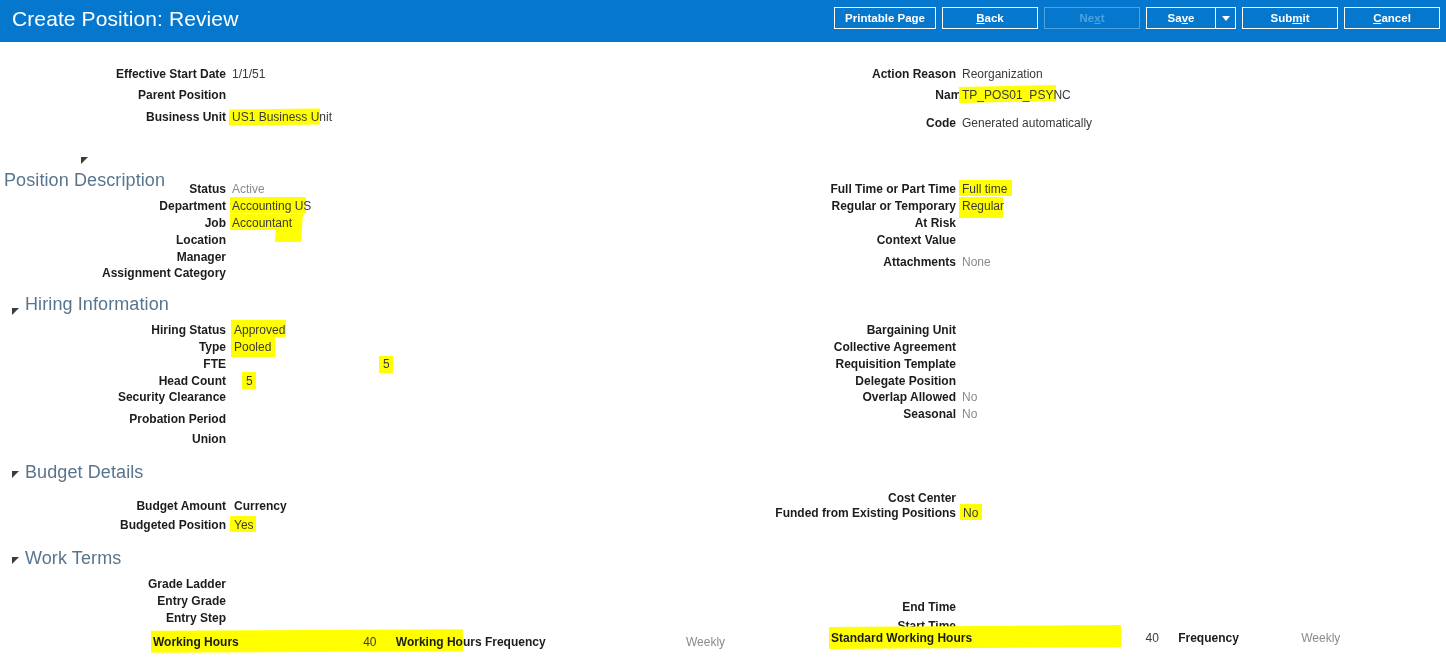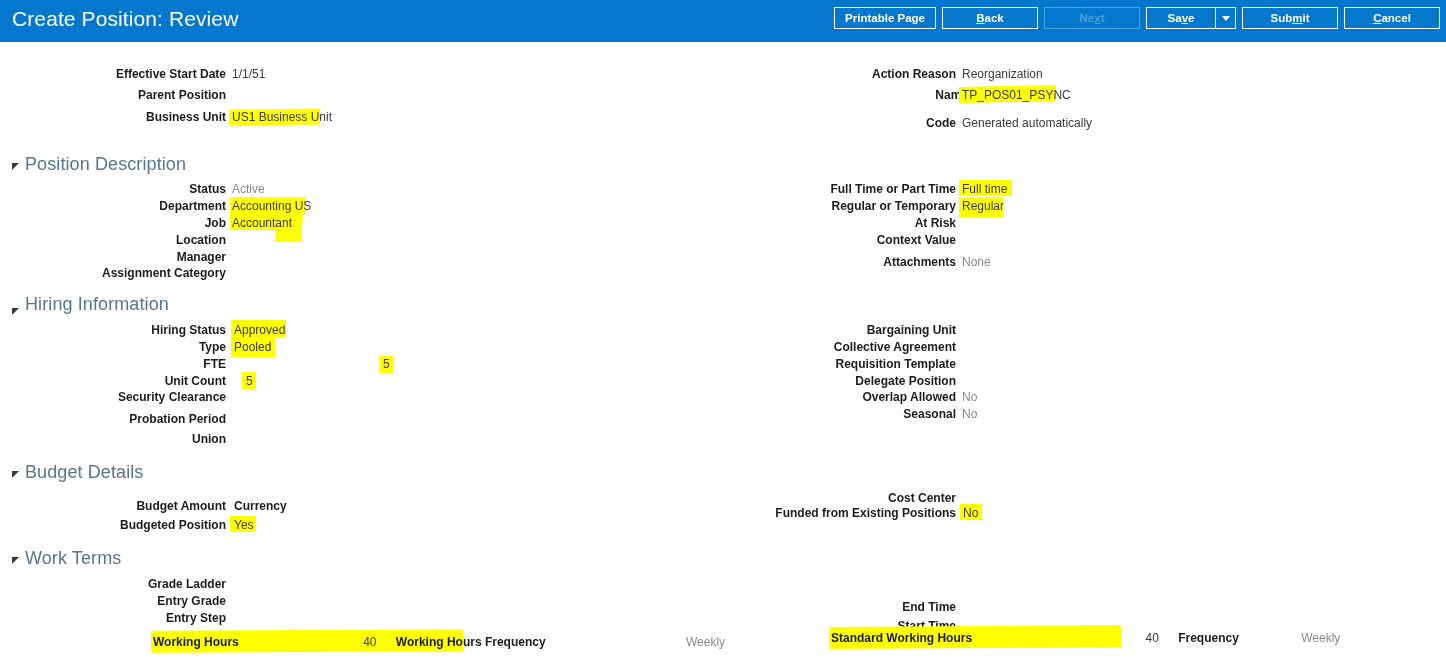--- a/index.html
+++ b/index.html
@@ -220,21 +220,21 @@
   <div class="field" style="left:700px;top:45px;width:746px;">
     <span class="flabel ra" style="left:12px;width:256px;">Name</span>
     <span class="hl" style="left:259px;top:-1px;width:97px;height:16px;transform:rotate(-1.2deg);"></span>
     <span class="fvalue abovehl" style="left:262px;">TP_POS01_PSYNC</span>
   </div>
   <div class="field" style="left:700px;top:73px;width:746px;">
     <span class="flabel ra" style="left:0;width:256px;">Code</span>
     <span class="fvalue" style="left:262px;">Generated automatically</span>
   </div>
 
-  <div class="section-head" style="left:12px;top:112px;">
+  <div class="section-head" style="left:4px;top:112px;flex-direction:column;">
     <span class="tri"></span>
     <span class="sh-label">Position Description</span>
   </div>
 
   <div class="field" style="left:0;top:139px;width:700px;">
     <span class="flabel ra" style="left:0;width:226px;">Status</span>
     <span class="fvalue muted" style="left:232px;">Active</span>
   </div>
   <div class="field" style="left:0;top:156px;width:700px;">
     <span class="flabel ra" style="left:0;width:226px;">Department</span>
@@ -297,21 +297,21 @@
     <span class="flabel ra" style="left:0;width:226px;">Type</span>
     <span class="hl" style="left:231px;top:-2px;width:44px;height:20px;"></span>
     <span class="fvalue abovehl" style="left:234px;">Pooled</span>
   </div>
   <div class="field" style="left:0;top:314px;width:700px;">
     <span class="flabel ra" style="left:0;width:226px;">FTE</span>
     <span class="hl" style="left:379px;top:0px;width:14px;height:17px;"></span>
     <span class="fvalue abovehl" style="left:383px;">5</span>
   </div>
   <div class="field" style="left:0;top:331px;width:700px;">
-    <span class="flabel ra" style="left:0;width:226px;">Unit Count</span>
+    <span class="flabel ra" style="left:0;width:226px;">Head Count</span>
     <span class="hl" style="left:242px;top:-1px;width:14px;height:17px;"></span>
     <span class="fvalue abovehl" style="left:246px;">5</span>
   </div>
   <div class="field" style="left:0;top:347px;width:700px;">
     <span class="flabel ra" style="left:0;width:226px;">Security Clearance</span>
     <span class="fvalue" style="left:232px;"></span>
   </div>
   <div class="field" style="left:0;top:369px;width:700px;">
     <span class="flabel ra" style="left:0;width:226px;">Probation Period</span>
     <span class="fvalue" style="left:232px;"></span>

